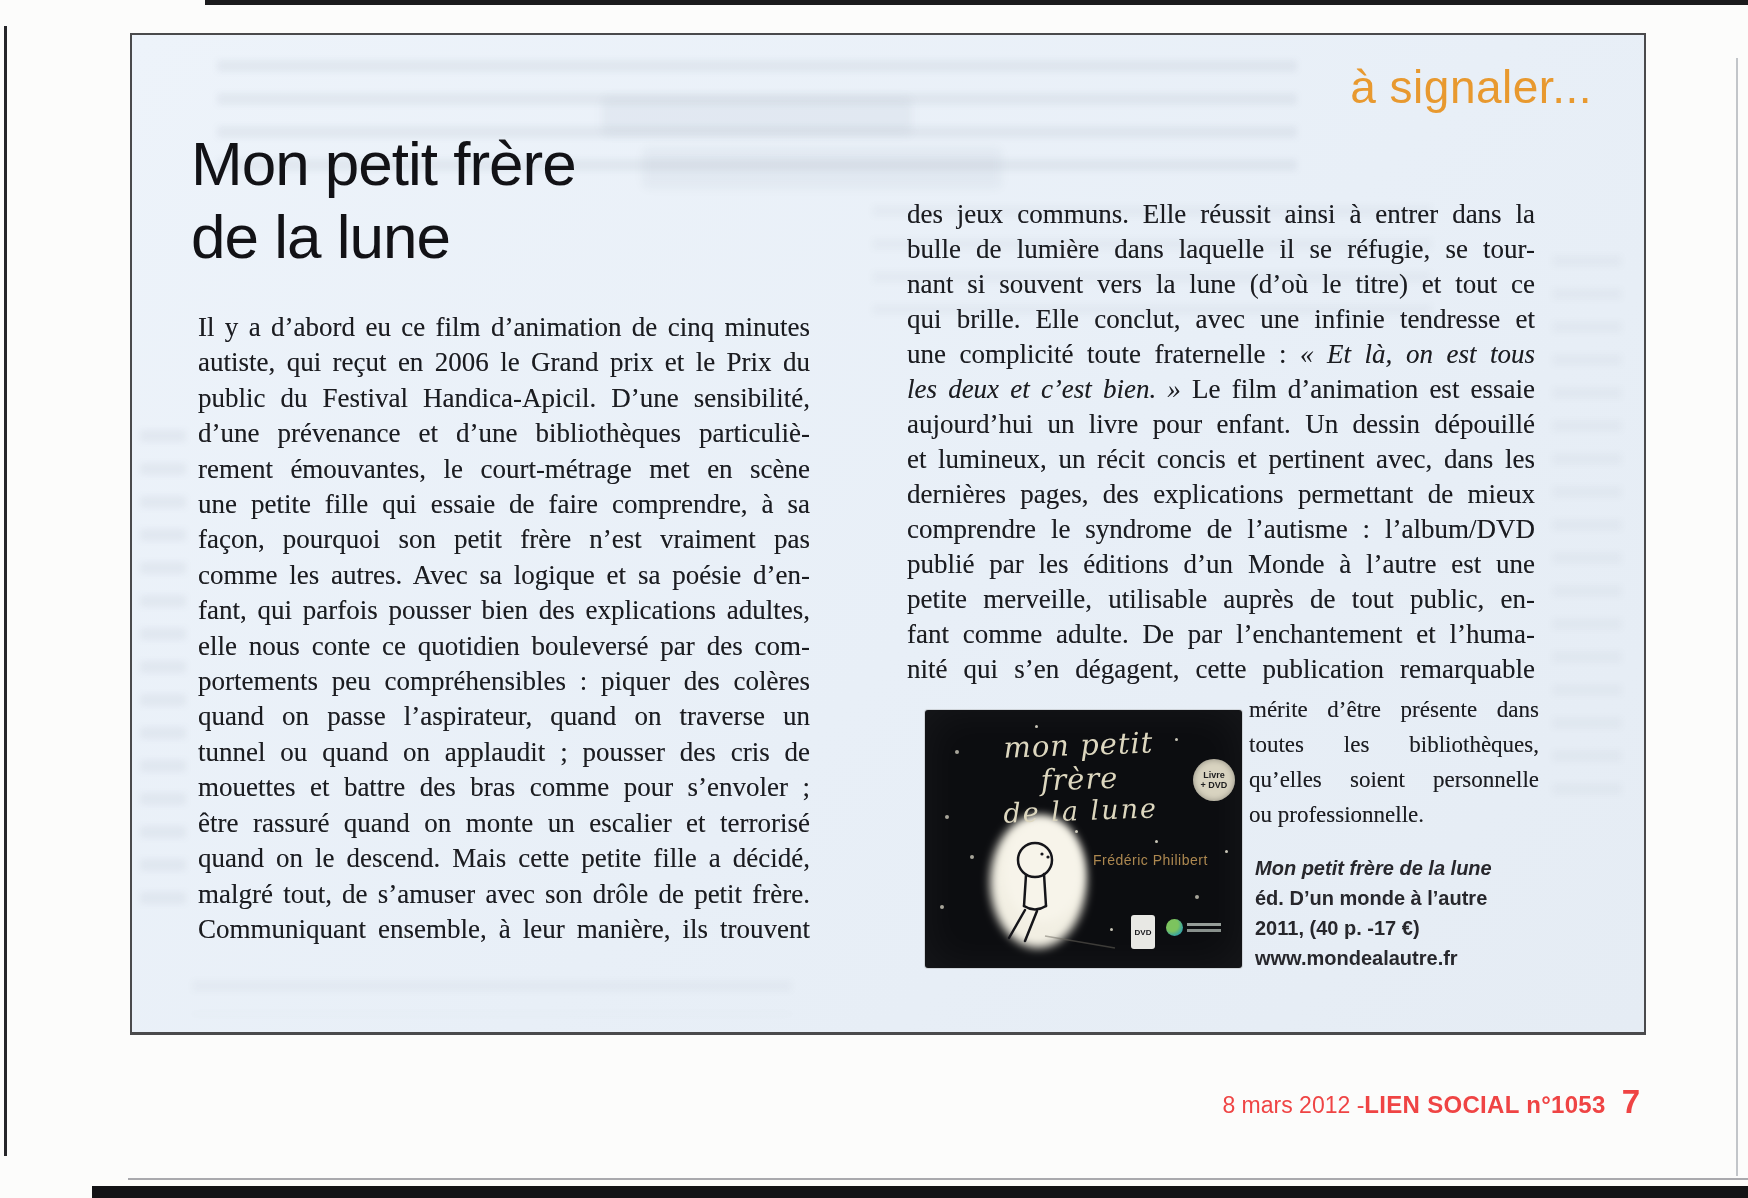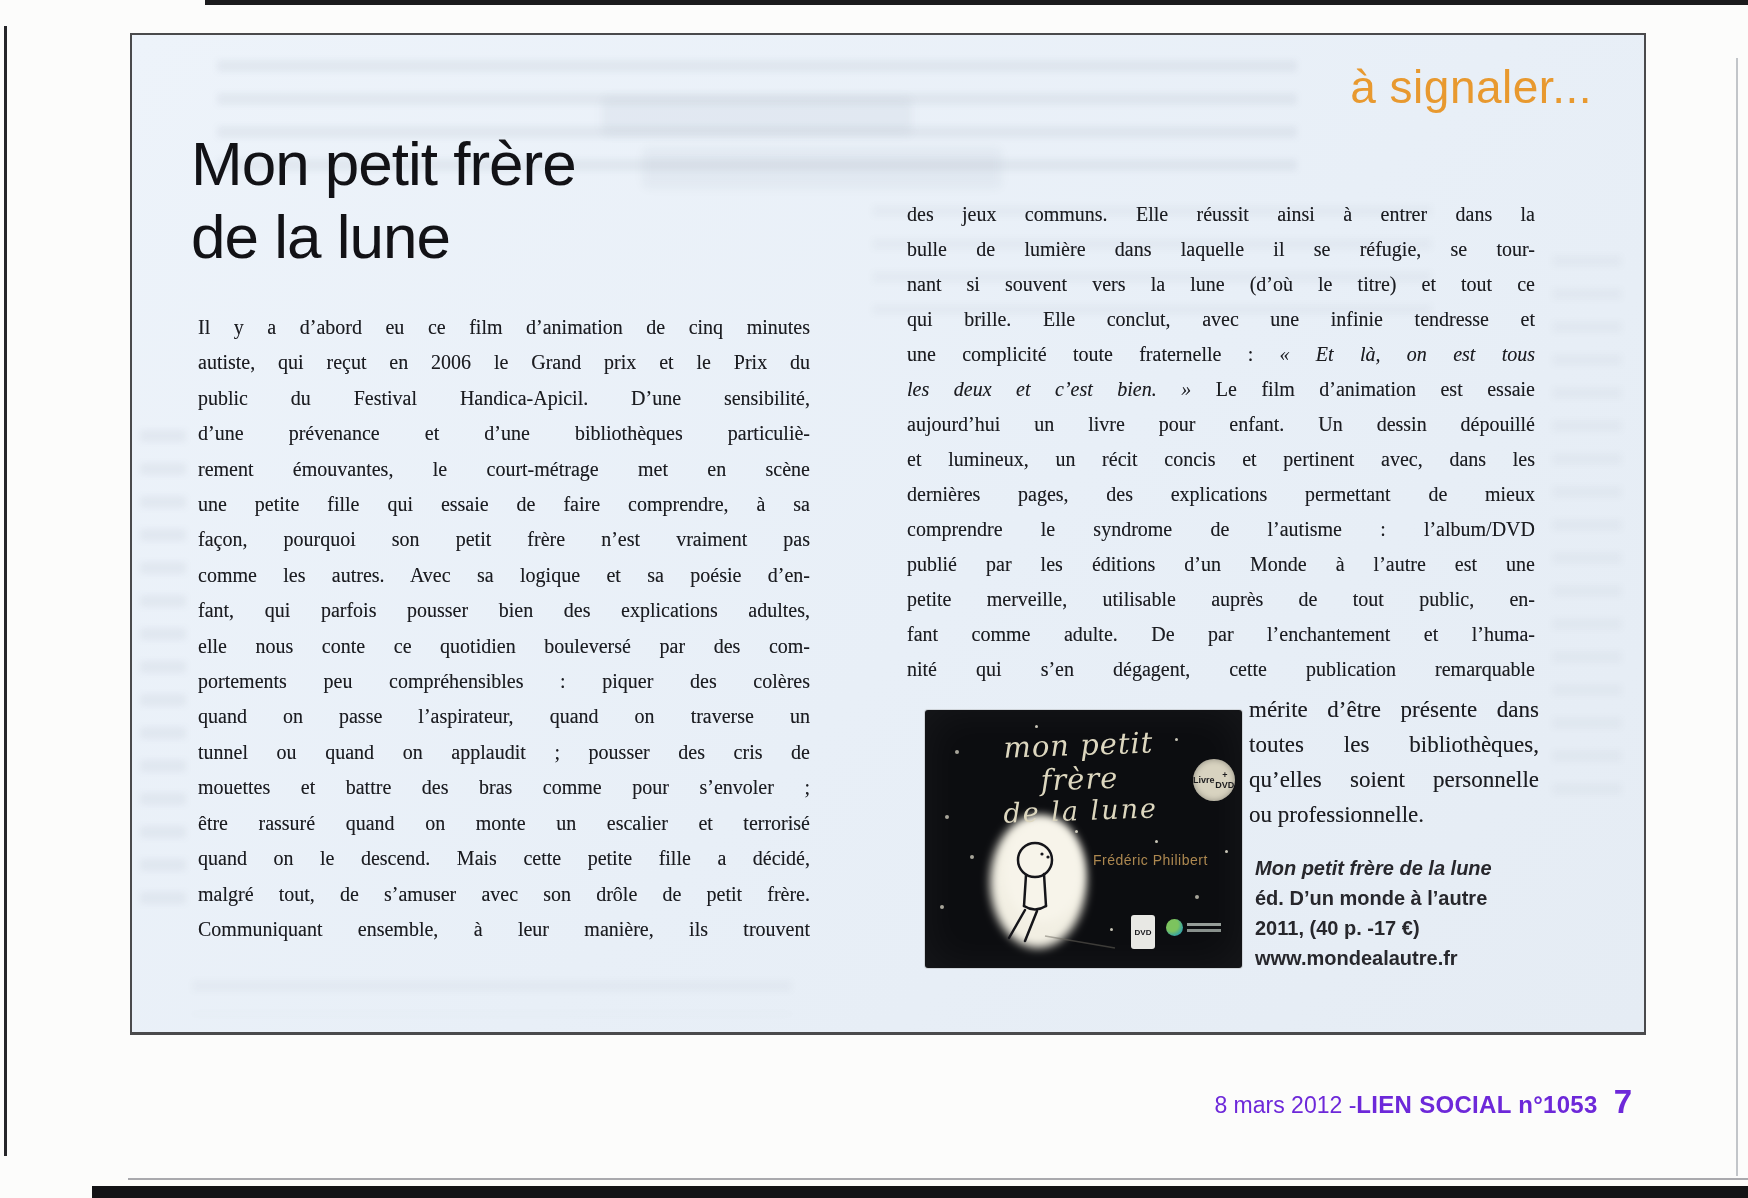--- a/index.html
+++ b/index.html
@@ -20,58 +20,58 @@
 
   
   .ghost{position:absolute;background:repeating-linear-gradient(to bottom,rgba(95,105,130,.14) 0 12px,rgba(0,0,0,0) 12px 33px);filter:blur(3px);pointer-events:none;}
   .ghost-blob{position:absolute;background:rgba(95,105,130,.13);filter:blur(5px);border-radius:6px;pointer-events:none;}
 
   .kicker{position:absolute;top:25px;right:52px;font-size:46px;letter-spacing:.5px;color:#E8992F;}
 
   .title{position:absolute;left:59px;top:92px;margin:0;font-weight:500;
          font-size:62px;line-height:73px;color:#121216;letter-spacing:-1px;}
 
-  .col{position:absolute;font-family:"Liberation Serif",serif;font-size:20px;color:#1b1c20;
+  .col{position:absolute;font-family:"Liberation Serif",serif;font-size:27px;color:#1b1c20;
        text-shadow:0 0 .6px rgba(20,20,30,.4);}
   .left-col{left:66px;top:275px;width:612px;line-height:35.4px;}
   .right-col{left:775px;top:162px;width:628px;line-height:35px;}
   .wrap-col{left:1117px;top:657px;width:290px;line-height:35px;font-size:23px;}
   .ln{text-align:justify;text-align-last:justify;white-space:normal;}
   .justify-all .ln.last{text-align-last:justify;}
   .wrap-col .ln.last{text-align-last:left;}
   .it{font-style:italic;}
 
   
   .book-cover{position:absolute;left:793px;top:675px;width:317px;height:258px;background:#0c0d10;
       border-radius:3px;box-shadow:inset 0 0 46px rgba(255,255,255,.05),0 0 0 1px #cfd4d9;}
   .cover-title{position:absolute;left:38px;right:46px;top:18px;text-align:center;
       font-family:"DejaVu Serif",serif;font-style:italic;color:#ddd7bf;transform:rotate(-2deg);}
   .cover-title div:first-child{font-size:29px;line-height:34px;letter-spacing:1px;}
   .cover-title div:last-child{font-size:27px;line-height:30px;letter-spacing:2px;}
   .star{position:absolute;background:#e9e5d4;width:3px;height:3px;border-radius:50%;opacity:.85;}
   .star.s2{width:4px;height:4px;opacity:.7;}
   .badge{position:absolute;left:268px;top:49px;width:42px;height:42px;border-radius:50%;
       background:#d8d3c0;color:#1d1d1f;font-size:9px;font-weight:bold;line-height:10px;
-      display:flex;align-items:center;justify-content:center;text-align:center;
+      display:flex;flex-direction:column;align-items:center;justify-content:center;text-align:center;
       box-shadow:inset 0 0 6px rgba(0,0,0,.35);}
   .cover-author{position:absolute;left:168px;top:142px;font-size:14px;color:#ad8850;letter-spacing:.5px;}
   .dvd-logo{position:absolute;left:206px;top:205px;width:24px;height:34px;background:#e8e8e4;
       border-radius:3px;color:#15151a;font-size:8px;font-weight:bold;display:flex;align-items:center;justify-content:center;}
   .pub-logo{position:absolute;left:241px;top:209px;width:17px;height:17px;border-radius:50%;
       background:radial-gradient(circle at 35% 35%,#7cc35e 0 40%,#3aa6a0 70%);}
   .pub-logo-text{position:absolute;left:262px;top:213px;width:34px;height:3px;background:#b9c2bc;
       box-shadow:0 6px 0 0 #a7b1ab;opacity:.8;}
   .moon-svg{position:absolute;left:0;top:0;}
 
   
   .pub-info{position:absolute;left:1123px;top:818px;font-size:20px;line-height:30px;color:#27272c;font-weight:bold;}
   .pub-info .italic{font-style:italic;}
 
   
-  .footer{position:absolute;top:1083px;right:116px;display:flex;align-items:baseline;color:#6d28d9;}
+  .footer{position:absolute;top:1083px;right:108px;display:flex;align-items:baseline;color:#ef4444;}
   .f-date{font-size:23px;}
   .f-mag{font-size:24px;font-weight:bold;letter-spacing:.3px;}
   .f-page{font-size:33px;font-weight:bold;margin-left:16px;}
 </style>
 </head>
 <body>
 
 <div class="canvas">
 
   <div class="top-edge-line"></div>

